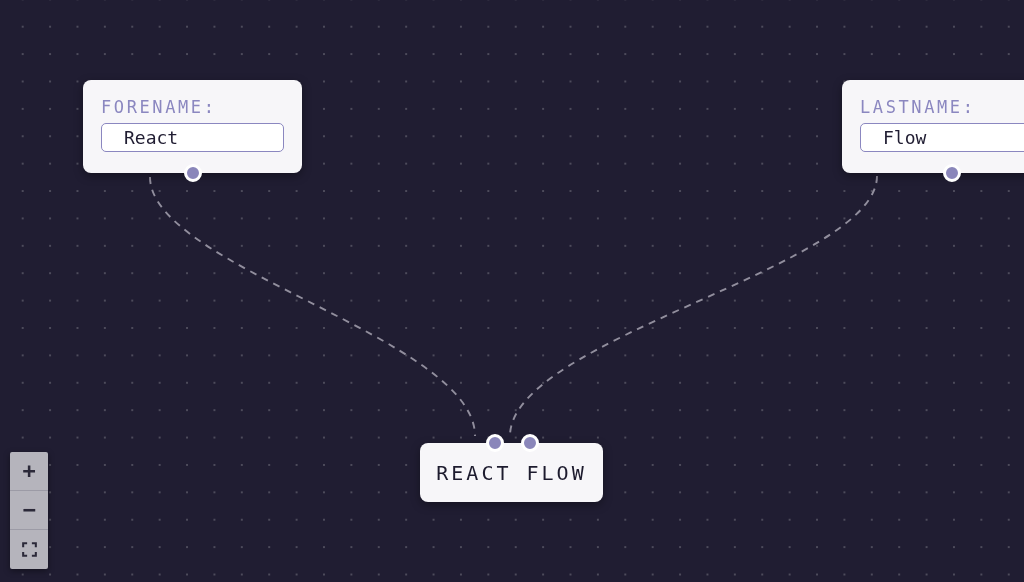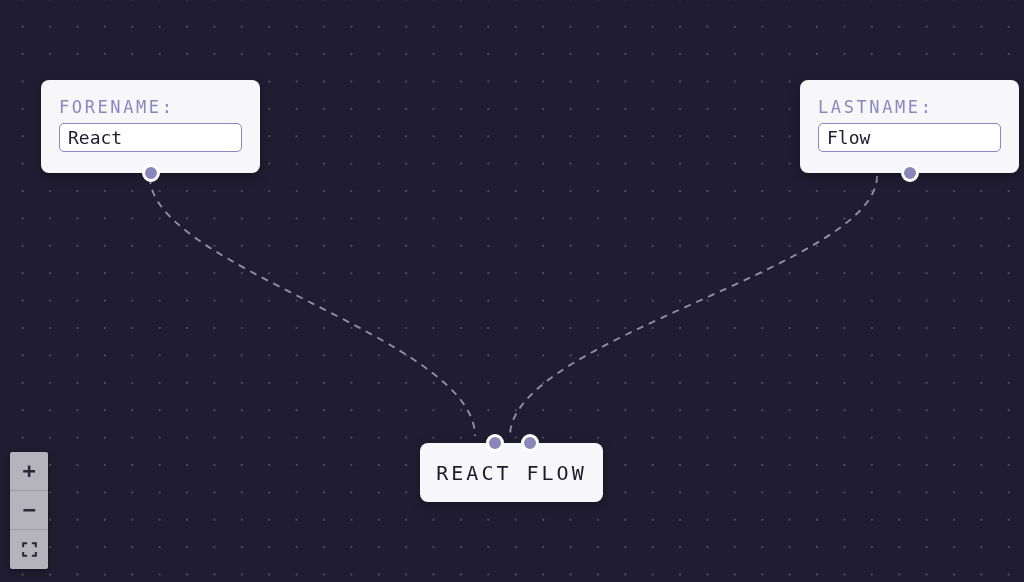--- a/index.html
+++ b/index.html
@@ -46,37 +46,38 @@
     box-shadow: 0 3px 10px rgba(0, 0, 0, 0.35);
     box-sizing: border-box;
   }
   .node-input-card {
     width: 219px;
     height: 93px;
     padding: 19px 18px 16px 18px;
     display: flex;
     flex-direction: column;
     gap: 7px;
+    margin-left: 42px;
   }
   .node-label {
     color: #8b87c0;
     font-size: 17px;
     font-weight: 500;
     letter-spacing: 2.6px;
     line-height: 1;
     white-space: nowrap;
   }
   .node-text-input {
     box-sizing: border-box;
     width: 100%;
     height: 29px;
     background: #ffffff;
     border: 1.6px solid #8b87c0;
     border-radius: 5px;
-    padding: 2px 8px;
+    padding: 2px 22px;
     color: #201d32;
     font-family: "DejaVu Sans Mono", "Liberation Mono", monospace;
     font-size: 18px;
     outline: none;
   }
   #node-forename { left: 41px;  top: 80px; }
   #node-lastname { left: 800px; top: 80px; }
   #node-result {
     left: 420px;
     top: 443px;

